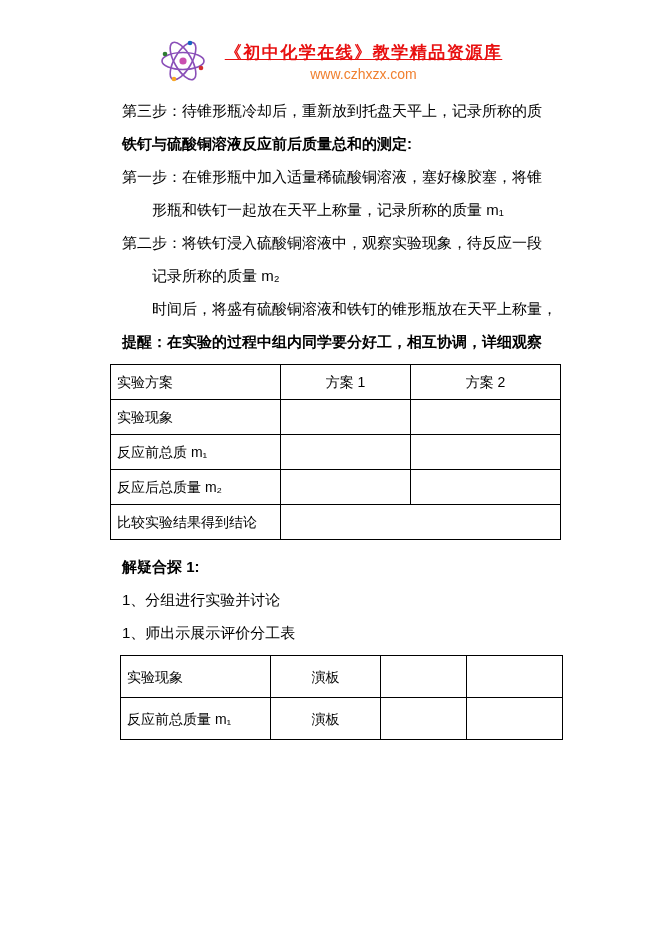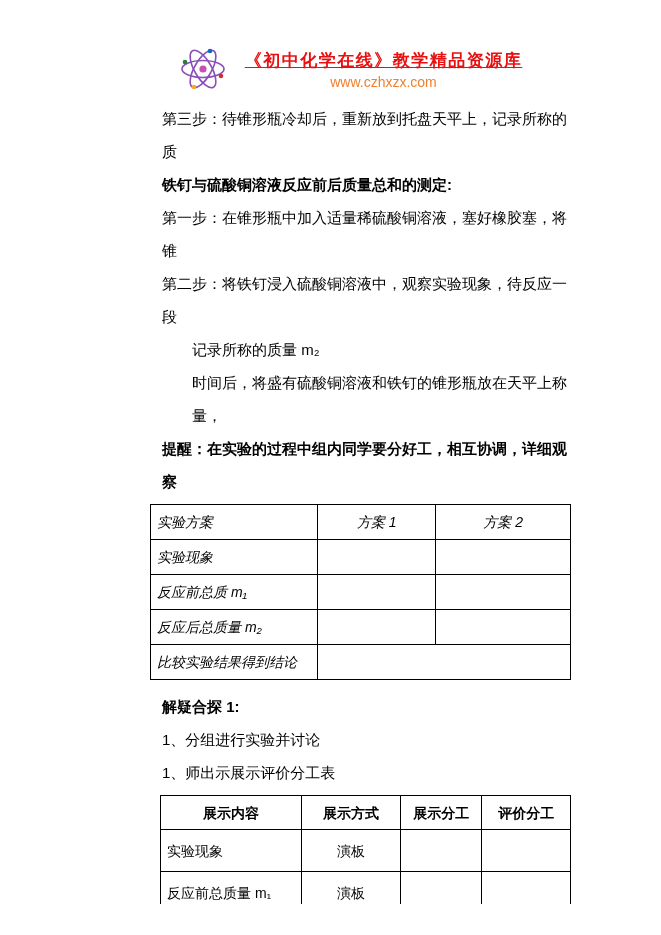--- a/index.html
+++ b/index.html
@@ -1,26 +1,25 @@
 <!DOCTYPE html>
 <html><head>
 <meta charset="utf-8">
 <style>
   * { box-sizing: border-box; }
   html, body { margin: 0; padding: 0; background: #ffffff; }
   .page {
     position: relative;
     width: 661px;
     height: 896px;
-    margin: 8px auto;
+    margin: 0 auto;
     background: #ffffff;
     color: #000000;
     font-family: "Liberation Sans", "DejaVu Sans", sans-serif;
     overflow: hidden;
-    padding-left: 40px;
   }
   .header {
     display: flex;
     justify-content: center;
     align-items: center;
     gap: 18px;
     padding-top: 40px;
   }
   .logo-wrap { flex: 0 0 auto; line-height: 0; }
   .header-text { display: flex; flex-direction: column; align-items: center; }
@@ -52,21 +51,21 @@
     border: 1px solid #000000;
     font-size: 14px;
     line-height: 18px;
     padding: 0 6px;
     vertical-align: middle;
     overflow: hidden;
     white-space: nowrap;
   }
   .center { text-align: center; }
   
-  .tbl1 { margin-left: -12px; margin-top: 6px; font-style: italic; }
+  .tbl1 { margin-left: -12px; margin-top: 6px; }
   .tbl1 td { height: 35px; }
   .tbl1 .c1 { width: 170px; }
   .tbl1 .c2 { width: 130px; }
   .tbl1 .c3 { width: 150px; }
   
   .section-heading { margin-top: 10px; }
   
   .tbl2 { margin-left: -2px; margin-top: 6px; }
   .tbl2 .hrow td { height: 34px; font-weight: bold; text-align: center; }
   .tbl2 .brow td { height: 42px; }
@@ -106,20 +105,21 @@
     <div class="para">
       <div class="line">第三步：待锥形瓶冷却后，重新放到托盘天平上，记录所称的质</div>
     </div>
 
     <div class="para bold">
       <div class="line">铁钉与硫酸铜溶液反应前后质量总和的测定:</div>
     </div>
 
     <div class="para">
       <div class="line">第一步：在锥形瓶中加入适量稀硫酸铜溶液，塞好橡胶塞，将锥</div>
+      <div class="line cont">形瓶和铁钉一起放在天平上称量，记录所称的质量 m₁</div>
     </div>
 
     <div class="para">
       <div class="line">第二步：将铁钉浸入硫酸铜溶液中，观察实验现象，待反应一段</div>
       <div class="line cont">记录所称的质量 m₂</div>
       <div class="line cont">时间后，将盛有硫酸铜溶液和铁钉的锥形瓶放在天平上称量，</div>
     </div>
 
     <div class="para bold">
       <div class="line">提醒：在实验的过程中组内同学要分好工，相互协调，详细观察</div>
@@ -161,26 +161,20 @@
     <div class="para">
       <div class="line">1、分组进行实验并讨论</div>
     </div>
 
     <div class="para">
       <div class="line">1、师出示展示评价分工表</div>
     </div>
 
     <table class="tbl tbl2">
       <tbody>
-          <tr class="hrow">
-        <td class="d1">展示内容</td>
-        <td class="d2">展示方式</td>
-        <td class="d3">展示分工</td>
-        <td class="d4">评价分工</td>
-      </tr>
       <tr class="brow">
         <td class="d1">实验现象</td>
         <td class="d2 center">演板</td>
         <td class="d3"></td>
         <td class="d4"></td>
       </tr>
       <tr class="brow">
         <td class="d1">反应前总质量 m₁</td>
         <td class="d2 center">演板</td>
         <td class="d3"></td>

